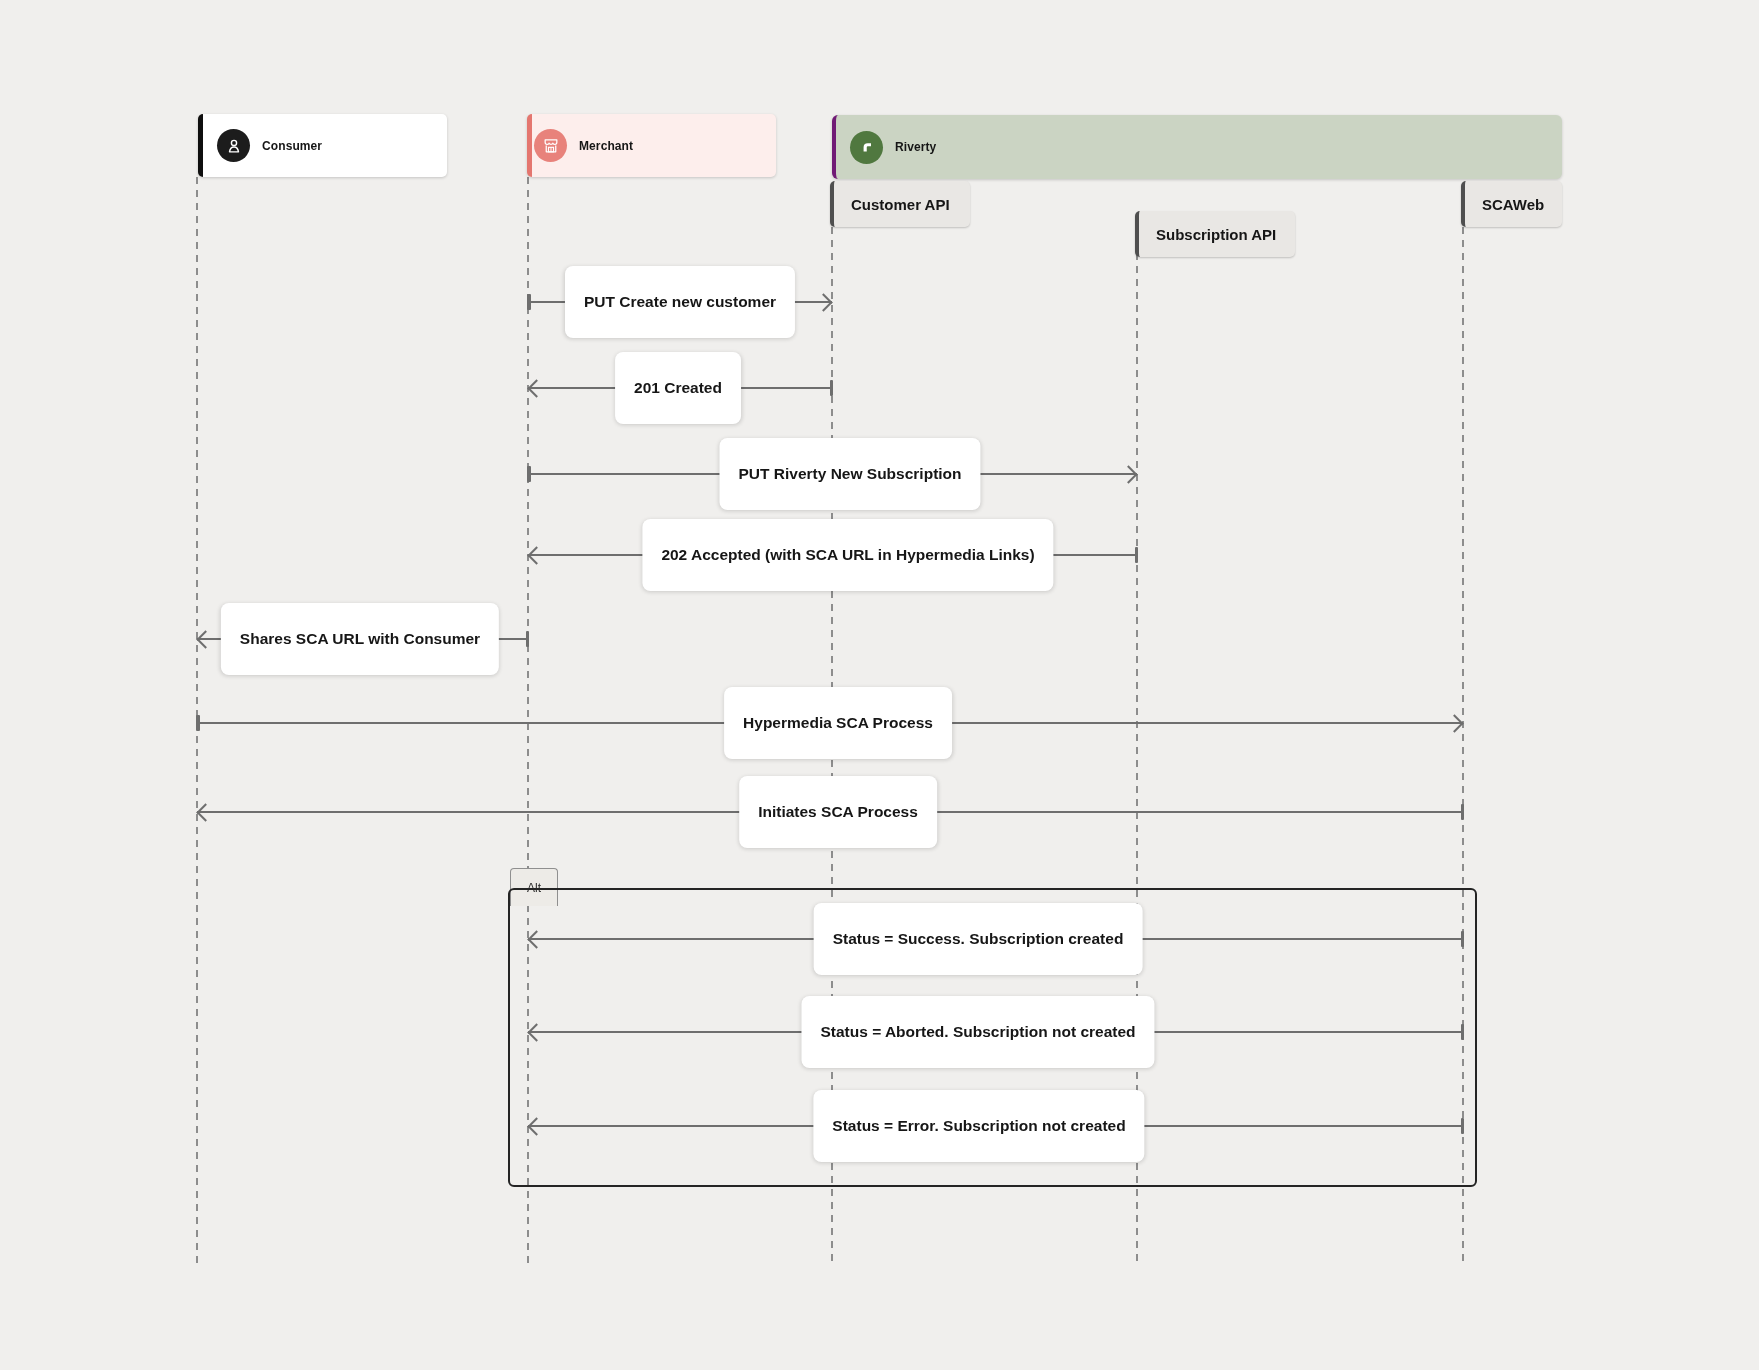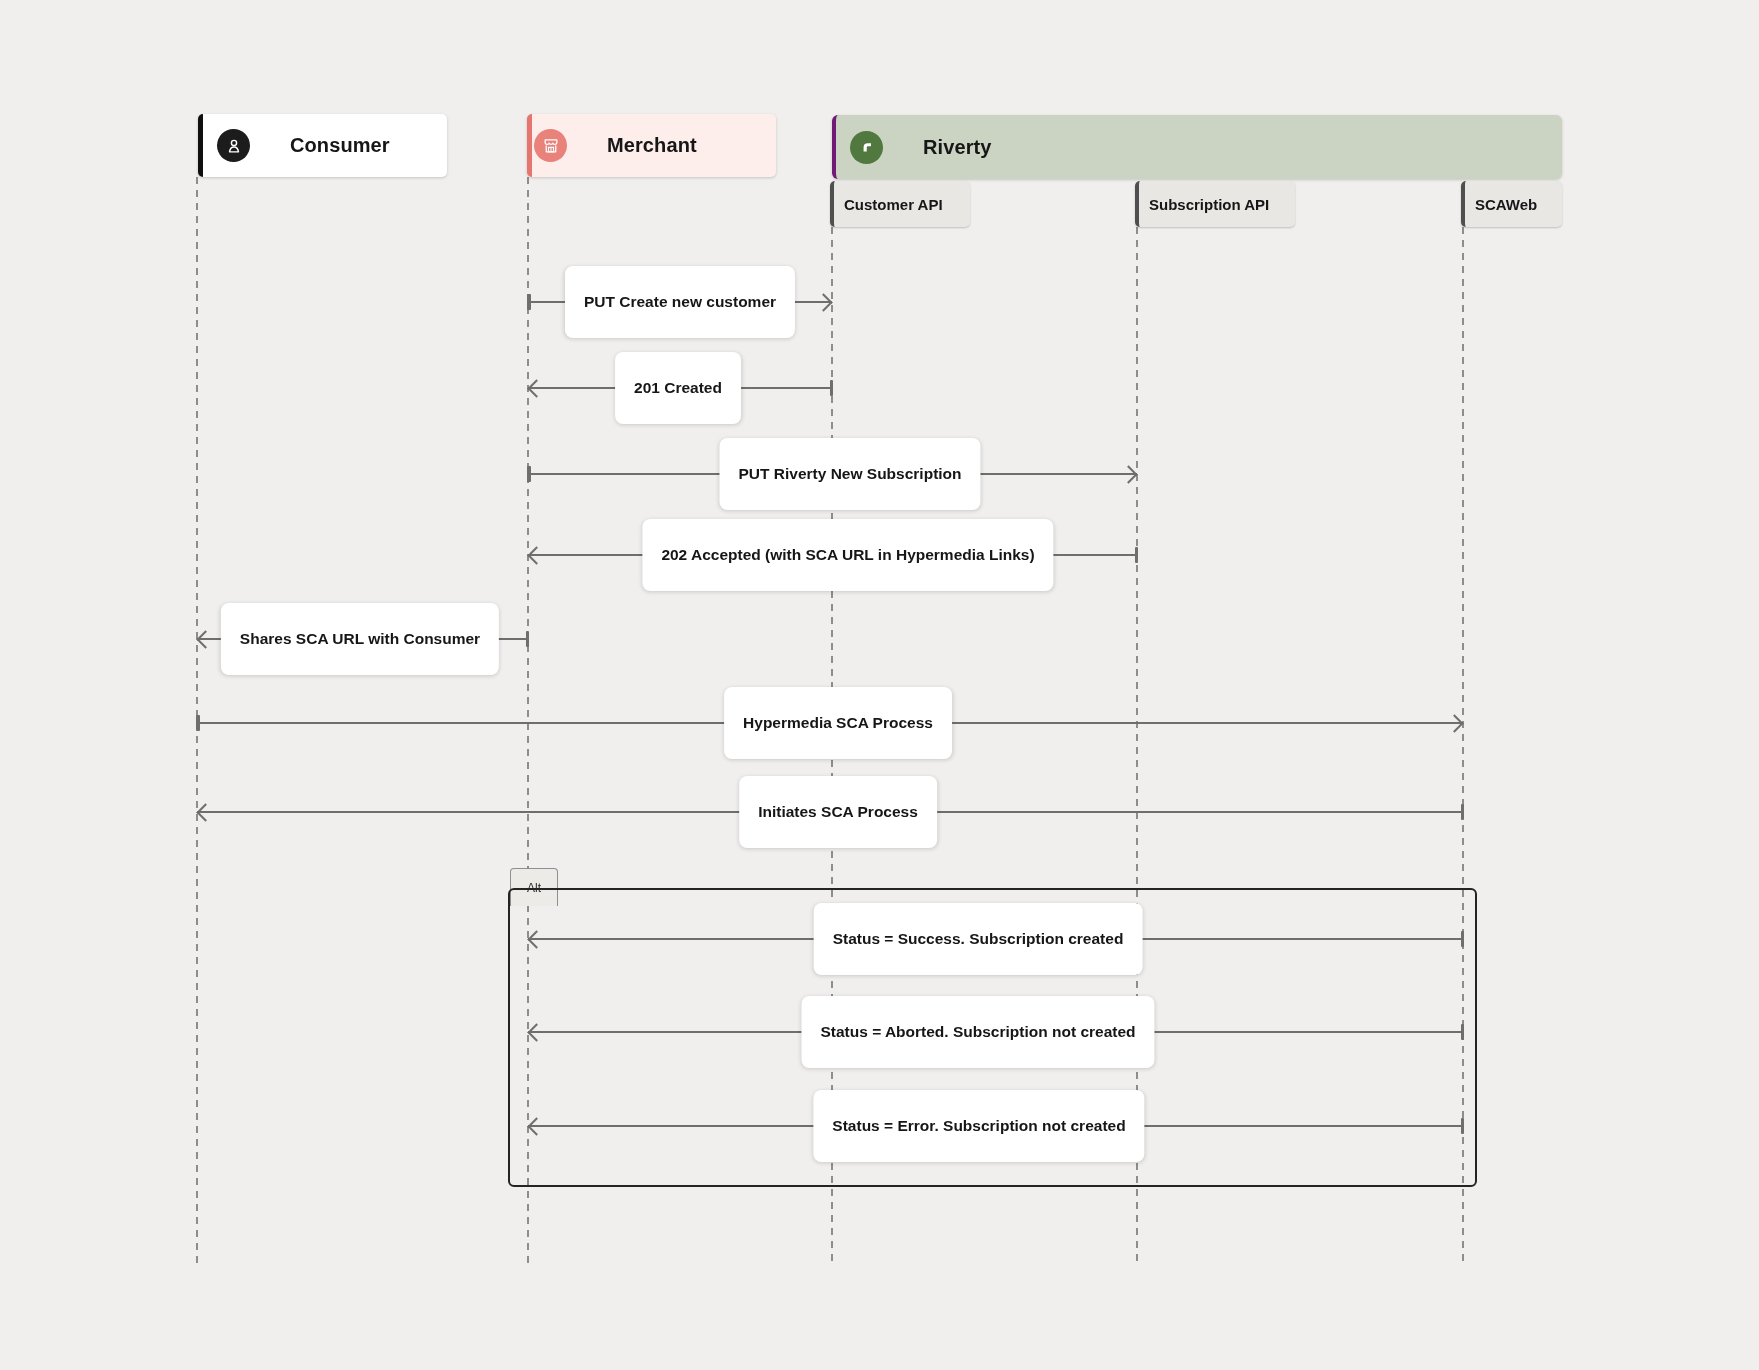--- a/index.html
+++ b/index.html
@@ -20,40 +20,40 @@
     border-radius:5px;
     box-shadow:0 1px 3px rgba(0,0,0,0.18);
     box-sizing:border-box;
   }
   .pbox .circle{
     width:33px;height:33px;border-radius:50%;
     display:flex;align-items:center;justify-content:center;
     flex:0 0 auto;
   }
   .pbox .plabel{
-    font-weight:bold;font-size:20px;margin-left:40px;letter-spacing:.1px;
+    font-weight:bold;font-size:12px;margin-left:12px;letter-spacing:.1px;
   }
   .pbox-consumer{left:198px;top:114px;width:249px;height:63px;background:#ffffff;border-left:5px solid #0f0f0f;padding-left:14px;}
   .pbox-consumer .circle{background:#1c1c1c;}
   .pbox-merchant{left:527px;top:114px;width:249px;height:63px;background:#fdeeec;border-left:5px solid #e4766f;padding-left:2px;}
   .pbox-merchant .circle{background:#e8827b;}
   .pbox-riverty{left:832px;top:115px;width:730px;height:64px;background:#cbd4c3;border-left:4px solid #701a75;padding-left:14px;border-radius:6px;}
   .pbox-riverty .circle{background:#50783f;}
 
   
   .sbox{
     position:absolute;top:181px;height:46px;
     background:#e9e7e4;border-left:4px solid #4f4f4f;
     border-radius:5px;box-sizing:border-box;
-    display:flex;align-items:center;padding-left:10px;
+    display:flex;align-items:center;padding-left:17px;
     font-weight:bold;font-size:15px;
     box-shadow:0 1px 2px rgba(0,0,0,0.2);
   }
   .sbox-customer-api{left:830px;width:140px;}
-  .sbox-subscription-api{left:1135px;width:160px;}
+  .sbox-subscription-api{left:1135px;width:160px;margin-top:30px;}
   .sbox-scaweb{left:1461px;width:101px;}
 
   
   .lifeline{
     position:absolute;width:2px;
     background:repeating-linear-gradient(to bottom,#8d8d8d 0 7px,transparent 7px 13px);
   }
 
   
   .msg{position:absolute;height:0;}

